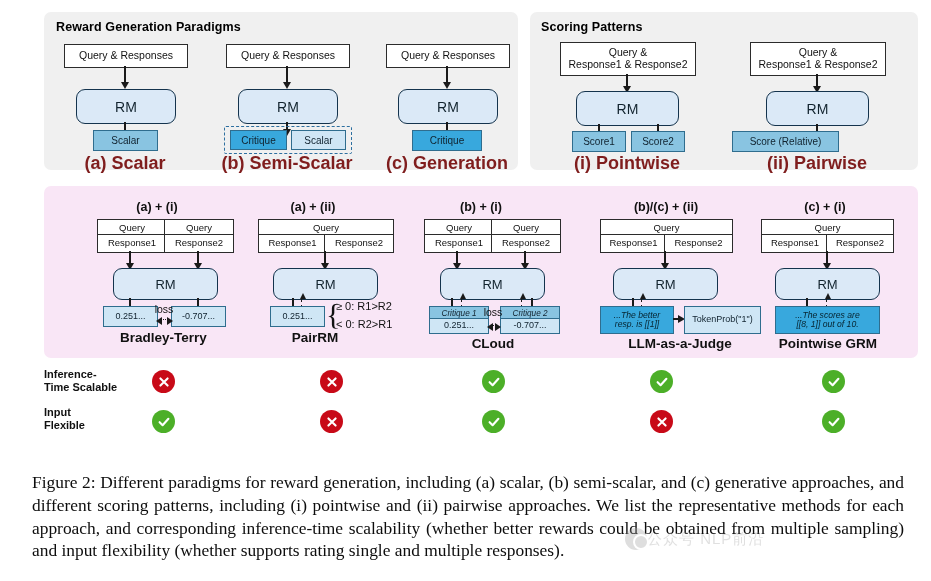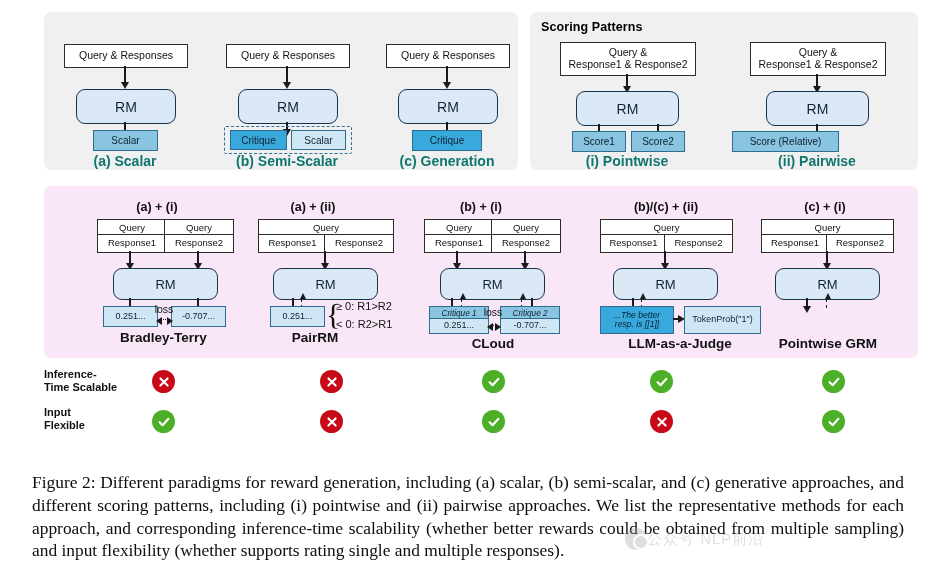--- a/index.html
+++ b/index.html
@@ -15,21 +15,21 @@
         font-size:10.5px;line-height:1.12;text-align:center;color:#111;}
   .rm{position:absolute;background:#dbe9f7;border:1.7px solid #14334d;border-radius:9px;
       display:flex;align-items:center;justify-content:center;font-size:14px;color:#12232e;}
   .bbox{position:absolute;border:1.6px solid #2f6d8e;display:flex;align-items:center;
         justify-content:center;font-size:10px;text-align:center;line-height:1.1;color:#10222e;}
   .b-light{background:#cfe6f5;}
   .b-mid{background:#89c4e1;}
   .b-dark{background:#38a8dd;}
   .dashbox{position:absolute;border:1.6px dashed #2d6fa0;background:transparent;border-radius:2px;}
 
-  .caplabel{position:absolute;font-weight:bold;font-size:14px;text-align:center;color:#0f766e;}
+  .caplabel{position:absolute;font-weight:bold;font-size:18px;text-align:center;color:#7f1d1d;}
   .combo{position:absolute;font-weight:bold;font-size:12.5px;text-align:center;color:#111;}
   .method{position:absolute;font-weight:bold;font-size:13.5px;text-align:center;color:#111;}
 
   
   .arr{position:absolute;background:#1a1a1a;width:1.9px;}
   .arr::after{content:"";position:absolute;left:50%;bottom:-6px;transform:translateX(-50%);
      width:0;height:0;border-left:4.2px solid transparent;border-right:4.2px solid transparent;
      border-top:7px solid #1a1a1a;}
   .arrup{position:absolute;width:1.5px;border-left:1.5px dashed #1a1a1a;}
   .arrup::before{content:"";position:absolute;left:50%;top:-6px;transform:translateX(-50%);
@@ -70,20 +70,21 @@
      border-radius:50%;background:#9c9c9c;border:2px solid #ffffff;}
   .wm-txt{font-size:15px;color:#a3a3a3;font-family:"Liberation Sans",sans-serif;letter-spacing:1px;}
   .italic{font-style:italic;}
 </style>
 </head>
 <body>
 
 <div class="fig">
 
   <div class="panel" style="left:44px;top:12px;width:474px;height:158px;"></div>
+  <div class="panel-title" style="left:56px;top:20px;">Reward Generation Paradigms</div>
 
   <div class="wbox" style="left:64px;top:44px;width:122px;height:22px;">Query &amp; Responses</div>
   <div class="arr" style="left:124px;top:66px;height:17px;"></div>
   <div class="rm" style="left:76px;top:89px;width:98px;height:33px;">RM</div>
   <div class="arr" style="left:124px;top:122px;height:9px;"></div>
   <div class="bbox b-mid" style="left:93px;top:130px;width:63px;height:19px;">Scalar</div>
   <div class="caplabel" style="left:64px;top:153px;width:122px;">(a) Scalar</div>
 
   <div class="wbox" style="left:226px;top:44px;width:122px;height:22px;">Query &amp; Responses</div>
   <div class="arr" style="left:286px;top:66px;height:17px;"></div>
@@ -195,20 +196,24 @@
   <div class="method" style="left:600px;top:336px;width:160px;">LLM-as-a-Judge</div>
 
   <div class="combo" style="left:755px;top:200px;width:140px;">(c) + (i)</div>
   <div class="wbox" style="left:761px;top:219px;width:131px;height:16px;font-size:9.5px;">Query</div>
   <div class="wbox" style="left:761px;top:234px;width:66px;height:17px;font-size:9.5px;">Response1</div>
   <div class="wbox" style="left:826px;top:234px;width:66px;height:17px;font-size:9.5px;">Response2</div>
   <div class="arr" style="left:826px;top:251px;height:13px;"></div>
   <div class="rm" style="left:775px;top:268px;width:103px;height:30px;font-size:13px;">RM</div>
   <div class="arr" style="left:806px;top:298px;height:9px;"></div>
   <div class="arrup" style="left:826px;top:299px;height:9px;"></div>
+  <div class="bbox b-dark italic" style="left:775px;top:306px;width:103px;height:26px;font-size:8.6px;flex-direction:column;color:#06222e;">
+    <span>...The scores are</span>
+    <span>[[8, 1]] out of 10.</span>
+  </div>
   <div class="method" style="left:760px;top:336px;width:136px;">Pointwise GRM</div>
 
   <div class="rowlabel" style="left:44px;top:368px;width:100px;">
     <span>Inference-</span><br>
     <span>Time Scalable</span>
   </div>
   <div class="rowlabel" style="left:44px;top:406px;width:100px;">
     <span>Input</span><br>
     <span>Flexible</span>
   </div>

